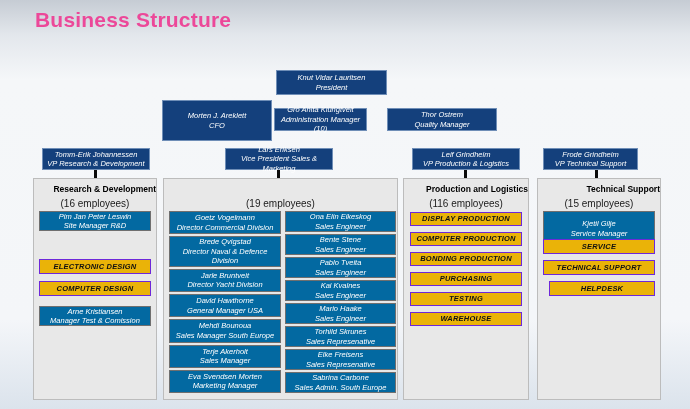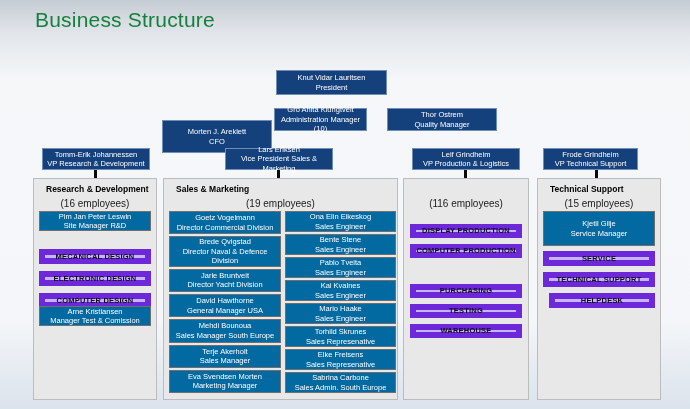--- a/index.html
+++ b/index.html
@@ -4,43 +4,43 @@
 <style>
   html,body{margin:0;padding:0;}
   body{
     width:690px;height:409px;overflow:hidden;
     font-family:"Liberation Sans","DejaVu Sans",sans-serif;
     background:linear-gradient(to bottom,#c6ccd4 0px,#e3e7ec 35px,#f5f7f9 80px,#f4f6f9 320px,#dbe3ec 409px);
     position:relative;
   }
   .title{
     position:absolute;left:35px;top:8px;margin:0;
-    font-size:21px;font-weight:400;color:#15803d;letter-spacing:.2px;
+    font-size:21px;font-weight:700;color:#ec4899;letter-spacing:.2px;
   }
   .box{
     position:absolute;box-sizing:border-box;
     display:flex;flex-direction:column;align-items:center;justify-content:center;
-    text-align:center;font-size:7.5px;line-height:9.5px;
+    text-align:center;font-size:7.5px;line-height:9.5px;font-style:italic;
   }
   .navy{
     background:#14407c;border:1px solid rgba(160,185,215,.65);color:#fff;
   }
   .gray{
     background:#0369a1;border:1px solid #6f6f6f;color:#fff;
   }
   .func{
-    background:#c4b5fd;border:6px solid #6d28d9;color:#101010;
-    font-weight:bold;letter-spacing:.2px;margin-top:12px;
+    background:#eab308;border:1px solid #6d28d9;color:#101010;
+    font-weight:bold;letter-spacing:.2px;
   }
   .panel{
     position:absolute;box-sizing:border-box;top:178px;height:222px;
     background:#e8e8e8;border:1px solid #bcbcbc;
   }
   .phead{
-    position:absolute;top:5px;left:0;right:0;text-align:left;
+    position:absolute;top:5px;left:0;right:0;text-align:right;
     font-size:8.5px;font-weight:bold;color:#000;margin-left:12px;
   }
   .pemp{
     position:absolute;top:19px;left:0;right:0;text-align:center;
     font-size:10px;color:#1a1a1a;
   }
   .conn{
     position:absolute;top:170px;width:3px;height:8px;background:#0a0a0a;
   }
   .smcol{
@@ -52,21 +52,21 @@
 </head>
 <body>
 
 <h1 class="title">Business Structure</h1>
 
 <div class="box navy" style="left:276px;top:70px;width:111px;height:25px">
   <span>Knut Vidar Lauritsen</span>
   <span>President</span>
 </div>
 
-<div class="box navy" style="left:162px;top:120px;width:110px;height:33px">
+<div class="box navy" style="left:162px;top:100px;width:110px;height:41px">
   <span>Morten J. Areklett</span>
   <span>CFO</span>
 </div>
 <div class="box navy" style="left:274px;top:108px;width:93px;height:23px">
   <span>Gro Anita Klungtveit</span>
   <span>Administration Manager (10)</span>
 </div>
 <div class="box navy" style="left:387px;top:108px;width:110px;height:23px">
   <span>Thor Ostrem</span>
   <span>Quality Manager</span>
@@ -94,37 +94,33 @@
 <div class="conn" style="left:464px"></div>
 <div class="conn" style="left:595px"></div>
 
 <div class="panel" style="left:33px;width:124px">
   <div class="phead">Research &amp; Development</div>
   <div class="pemp">(16 employees)</div>
   <div class="box gray" style="left:5px;right:5px;top:32px;height:20px">
     <span>Pim Jan Peter Leswin</span>
     <span>Site Manager R&amp;D</span>
   </div>
-  <div class="box func" style="left:5px;right:5px;top:58px;height:15px">
-    <span>MECANICAL DESIGN</span>
-  </div>
   <div class="box func" style="left:5px;right:5px;top:80px;height:15px">
     <span>ELECTRONIC DESIGN</span>
   </div>
   <div class="box func" style="left:5px;right:5px;top:102px;height:15px">
     <span>COMPUTER DESIGN</span>
   </div>
   <div class="box gray" style="left:5px;right:5px;top:127px;height:20px">
     <span>Arne Kristiansen</span>
     <span>Manager Test &amp; Comission</span>
   </div>
 </div>
 
 <div class="panel" style="left:163px;width:235px">
-  <div class="phead">Sales &amp; Marketing</div>
   <div class="pemp">(19 employees)</div>
   <div class="smcol" style="left:5px;width:112px">
     <div class="box gray">
       <span>Goetz Vogelmann</span>
       <span>Director Commercial Division</span>
     </div>
     <div class="box gray">
       <span>Brede Qvigstad</span>
       <span>Director Naval &amp; Defence Division</span>
     </div>
@@ -179,26 +175,30 @@
       <span>Sales Represenative</span>
     </div>
     <div class="box gray">
       <span>Sabrina Carbone</span>
       <span>Sales Admin. South Europe</span>
     </div>
   </div>
 </div>
 
 <div class="panel" style="left:403px;width:126px">
+  <div class="phead">Production and Logistics</div>
   <div class="pemp">(116 employees)</div>
   <div class="box func" style="left:6px;right:6px;top:33px;height:14px">
     <span>DISPLAY PRODUCTION</span>
   </div>
   <div class="box func" style="left:6px;right:6px;top:53px;height:14px">
     <span>COMPUTER PRODUCTION</span>
+  </div>
+  <div class="box func" style="left:6px;right:6px;top:73px;height:14px">
+    <span>BONDING PRODUCTION</span>
   </div>
   <div class="box func" style="left:6px;right:6px;top:93px;height:14px">
     <span>PURCHASING</span>
   </div>
   <div class="box func" style="left:6px;right:6px;top:113px;height:14px">
     <span>TESTING</span>
   </div>
   <div class="box func" style="left:6px;right:6px;top:133px;height:14px">
     <span>WAREHOUSE</span>
   </div>

